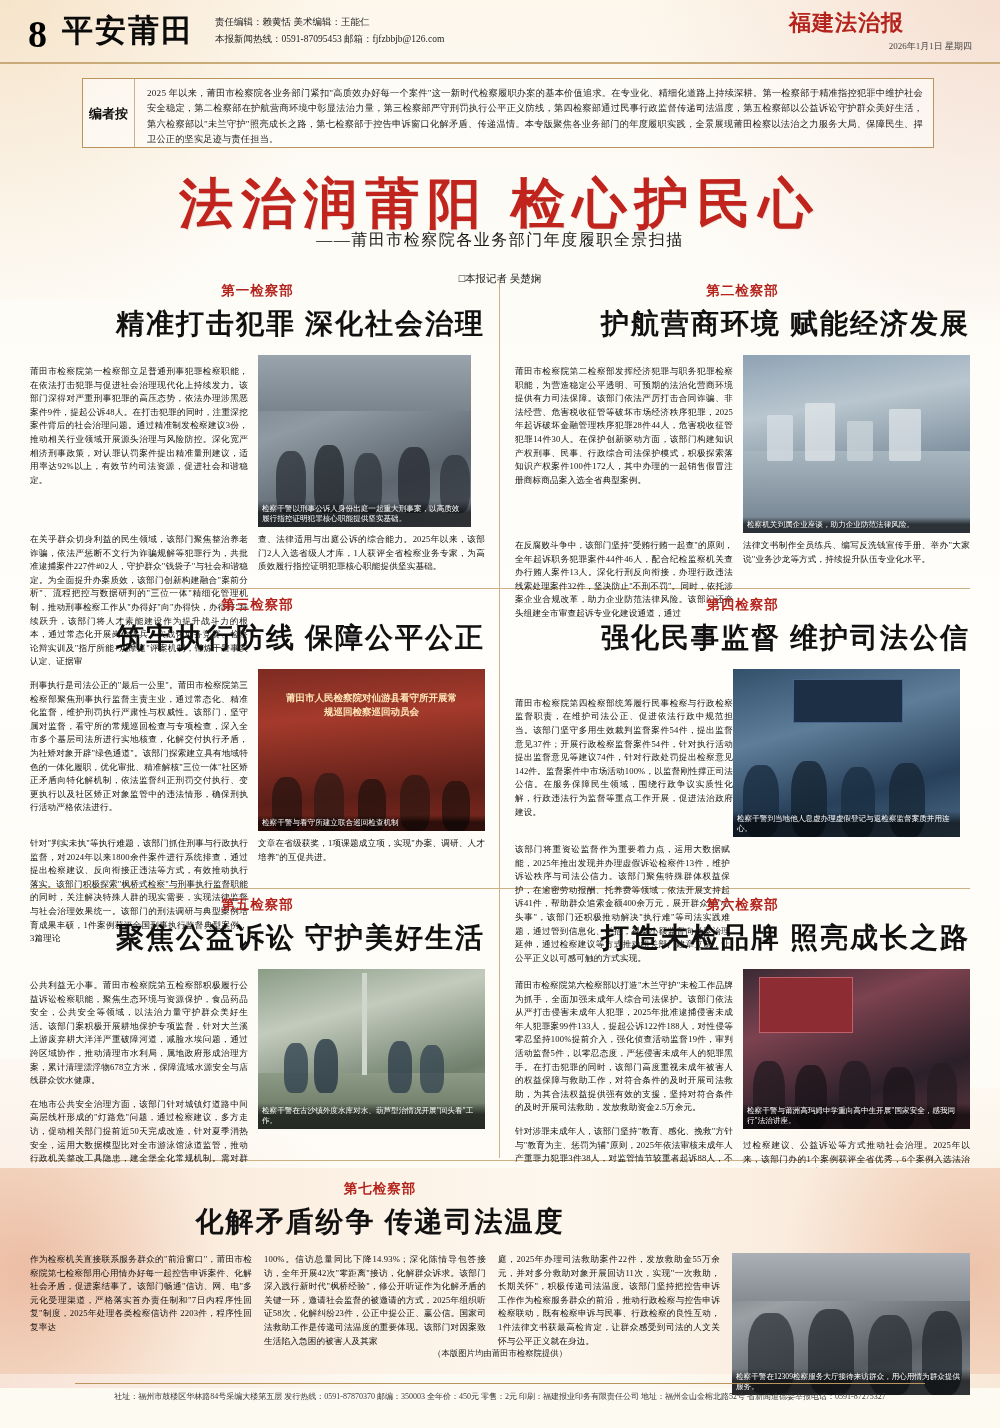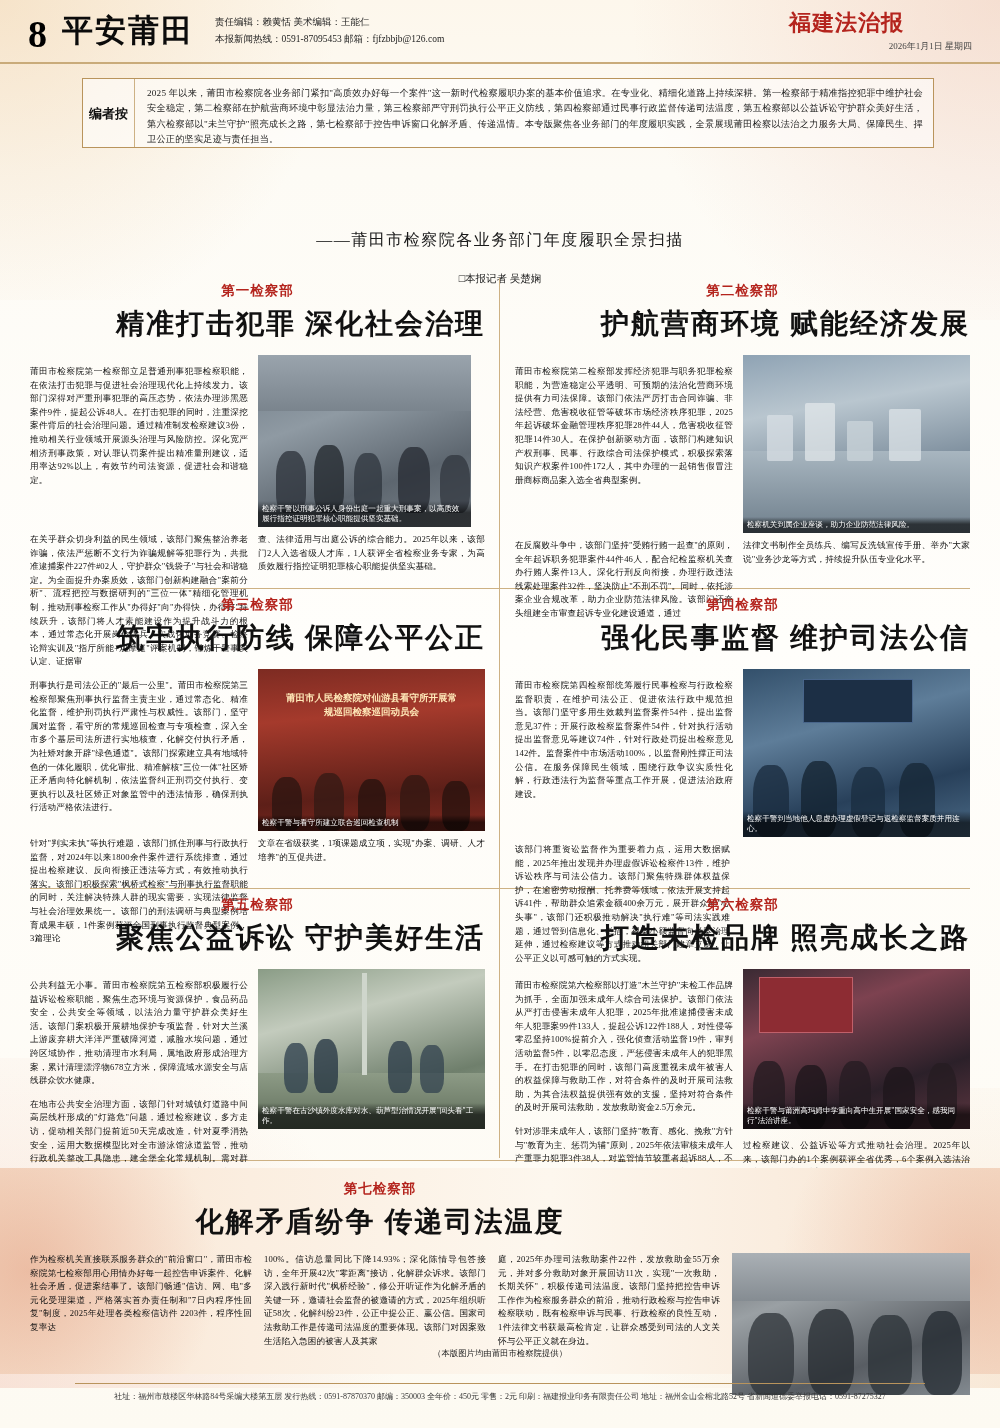--- a/index.html
+++ b/index.html
@@ -162,20 +162,21 @@
     <div class="mast-logo">福建法治报</div>
     <div class="mast-date">2026年1月1日  星期四</div>
   </div>
   <div class="mast-rule"></div>
 
   <div class="editor-box">
     <div class="editor-tag">编者按</div>
     <div class="editor-text">2025 年以来，莆田市检察院各业务部门紧扣"高质效办好每一个案件"这一新时代检察履职办案的基本价值追求。在专业化、精细化道路上持续深耕。第一检察部于精准指控犯罪中维护社会安全稳定，第二检察部在护航营商环境中彰显法治力量，第三检察部严守刑罚执行公平正义防线，第四检察部通过民事行政监督传递司法温度，第五检察部以公益诉讼守护群众美好生活，第六检察部以"未兰守护"照亮成长之路，第七检察部于控告申诉窗口化解矛盾、传递温情。本专版聚焦各业务部门的年度履职实践，全景展现莆田检察以法治之力服务大局、保障民生、捍卫公正的坚实足迹与责任担当。</div>
   </div>
 
+  <div class="main-title">法治润莆阳  检心护民心</div>
   <div class="main-sub">——莆田市检察院各业务部门年度履职全景扫描</div>
   <div class="byline">□本报记者 吴楚娴</div>
 
   <div class="vline"></div>
   <div class="hline" style="top:588px;"></div>
   <div class="hline" style="top:888px;"></div>
   <div class="hline" style="top:1160px;"></div>
 
   <div class="sect" style="left:30px; top:282px; width:455px;">
     <div class="sect-kicker">第一检察部</div>
@@ -259,21 +260,21 @@
       </div>
       <div style="width:227px;">
         <div class="body-cols" style="margin-top:0;">文章在省级获奖，1项课题成立项，实现"办案、调研、人才培养"的互促共进。</div>
       </div>
     </div>
   </div>
 
   <div class="sect" style="left:515px; top:596px; width:455px;">
     <div class="sect-kicker">第四检察部</div>
     <div class="sect-title">强化民事监督  维护司法公信</div>
-    <div style="display:flex; gap:10px; margin-top:12px;">
+    <div style="display:flex; gap:0; margin-top:12px;align-items:center;">
       <div style="width:218px;">
         <div class="body-cols">莆田市检察院第四检察部统筹履行民事检察与行政检察监督职责，在维护司法公正、促进依法行政中规范担当。该部门坚守多用生效裁判监督案件54件，提出监督意见37件；开展行政检察监督案件54件，针对执行活动提出监督意见等建议74件，针对行政处罚提出检察意见142件。监督案件中市场活动100%，以监督刚性撑正司法公信。在服务保障民生领域，围绕行政争议实质性化解，行政违法行为监督等重点工作开展，促进法治政府建设。</div>
       </div>
       <div style="width:186px;">
         <div class="photo p-meet" style="width:227px;height:168px;">
           <div style="position:absolute;left:60px;top:10px;width:110px;height:44px;background:#1c2f45;border:1px solid #48658a;"></div>
           <div class="fig" style="left:10px;top:96px;width:36px;height:72px;background:#18293c;"></div>
           <div class="fig" style="left:58px;top:92px;width:36px;height:76px;background:#13222f;"></div>
           <div class="fig" style="left:108px;top:98px;width:34px;height:70px;background:#1a2c3f;"></div>
           <div class="fig" style="left:156px;top:94px;width:36px;height:74px;background:#162534;"></div>
@@ -349,20 +350,21 @@
       <div style="width:222px;">
         <div class="body-cols" style="margin-top:0;">庭，2025年办理司法救助案件22件，发放救助金55万余元，并对多分救助对象开展回访11次，实现"一次救助，长期关怀"，积极传递司法温度。该部门坚持把控告申诉工作作为检察服务群众的前沿，推动行政检察与控告申诉检察联动，既有检察申诉与民事、行政检察的良性互动，1件法律文书获最高检肯定，让群众感受到司法的人文关怀与公平正义就在身边。</div>
       </div>
       <div style="width:238px;">
         <div class="photo p-office" style="width:238px;height:142px;">
           <div style="position:absolute;left:0;top:0;width:238px;height:48px;background:linear-gradient(180deg,#aab0b5,#858c92);"></div>
           <div class="fig" style="left:16px;top:60px;width:46px;height:82px;background:#2d3338;"></div>
           <div class="fig" style="left:76px;top:56px;width:46px;height:86px;background:#242a2f;"></div>
           <div class="fig" style="left:136px;top:62px;width:44px;height:80px;background:#2a3035;"></div>
           <div class="fig" style="left:190px;top:58px;width:40px;height:84px;background:#232930;"></div>
+          <div class="ph-cap">检察干警在12309检察服务大厅接待来访群众，用心用情为群众提供服务。</div>
         </div>
       </div>
     </div>
   </div>
 
   <div class="footer-note">（本版图片均由莆田市检察院提供）</div>
   <div class="footer-rule"></div>
   <div class="footer">社址：福州市鼓楼区华林路84号采编大楼第五层    发行热线：0591-87870370    邮编：350003  全年价：450元  零售：2元    印刷：福建报业印务有限责任公司    地址：福州金山金榕北路52号    省新闻道德委举报电话：0591-87275327</div>
 </div>
 

